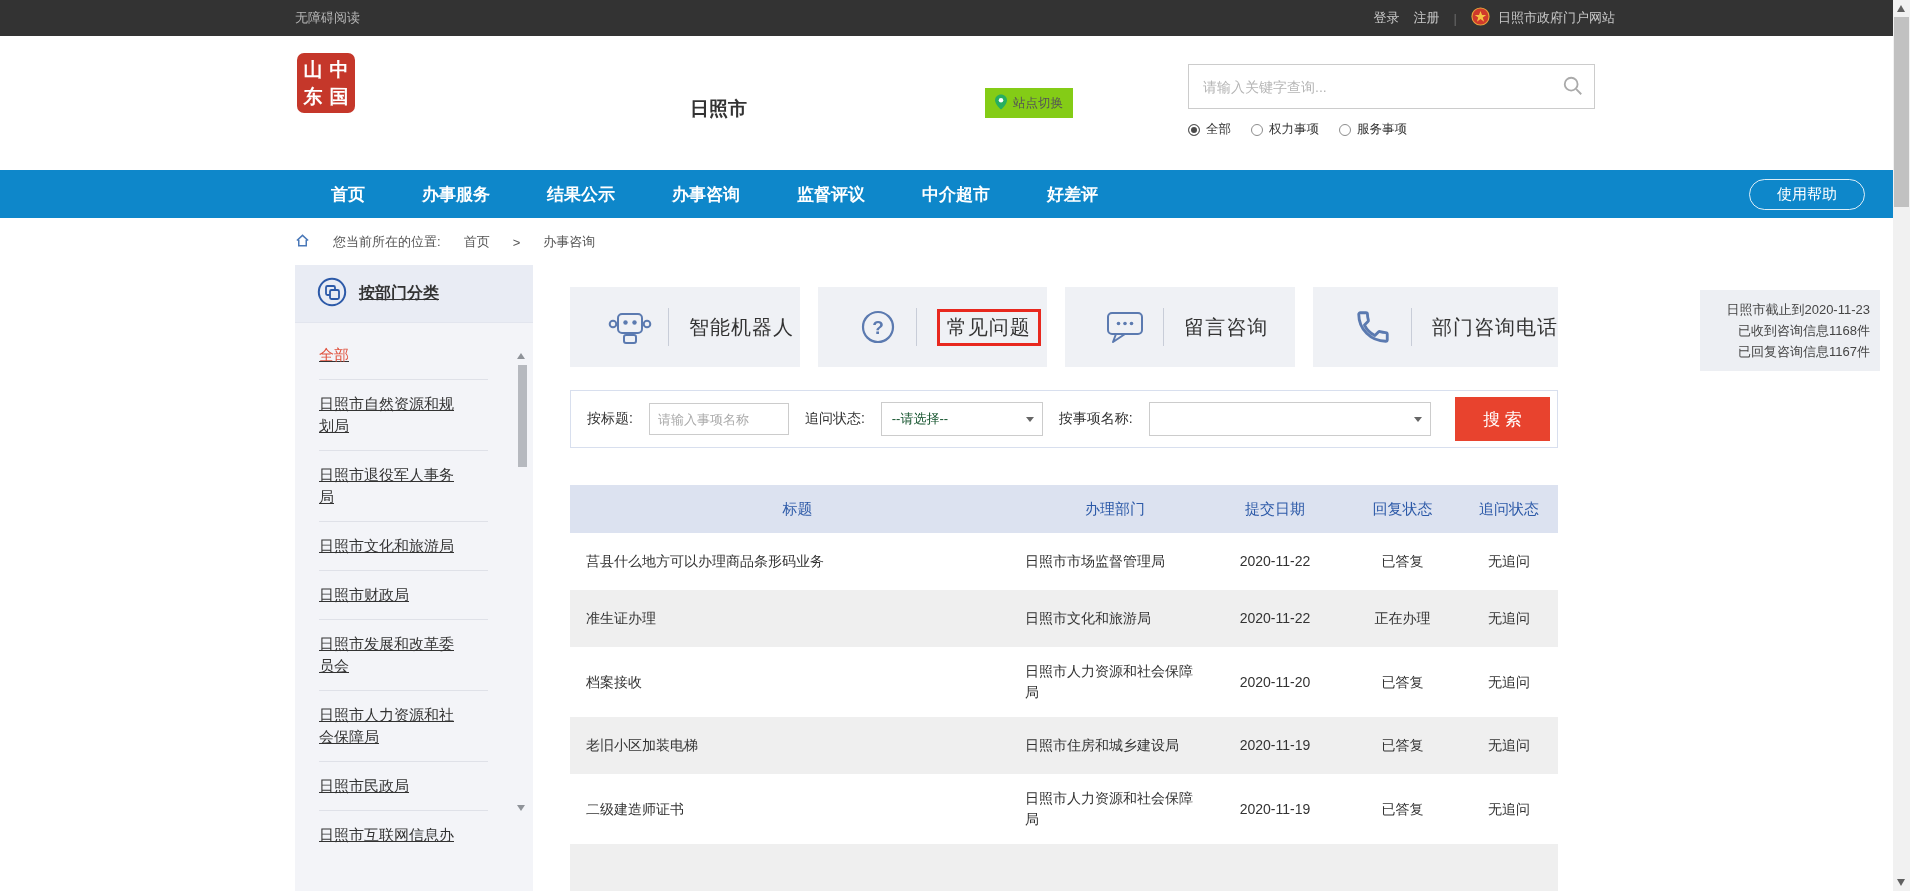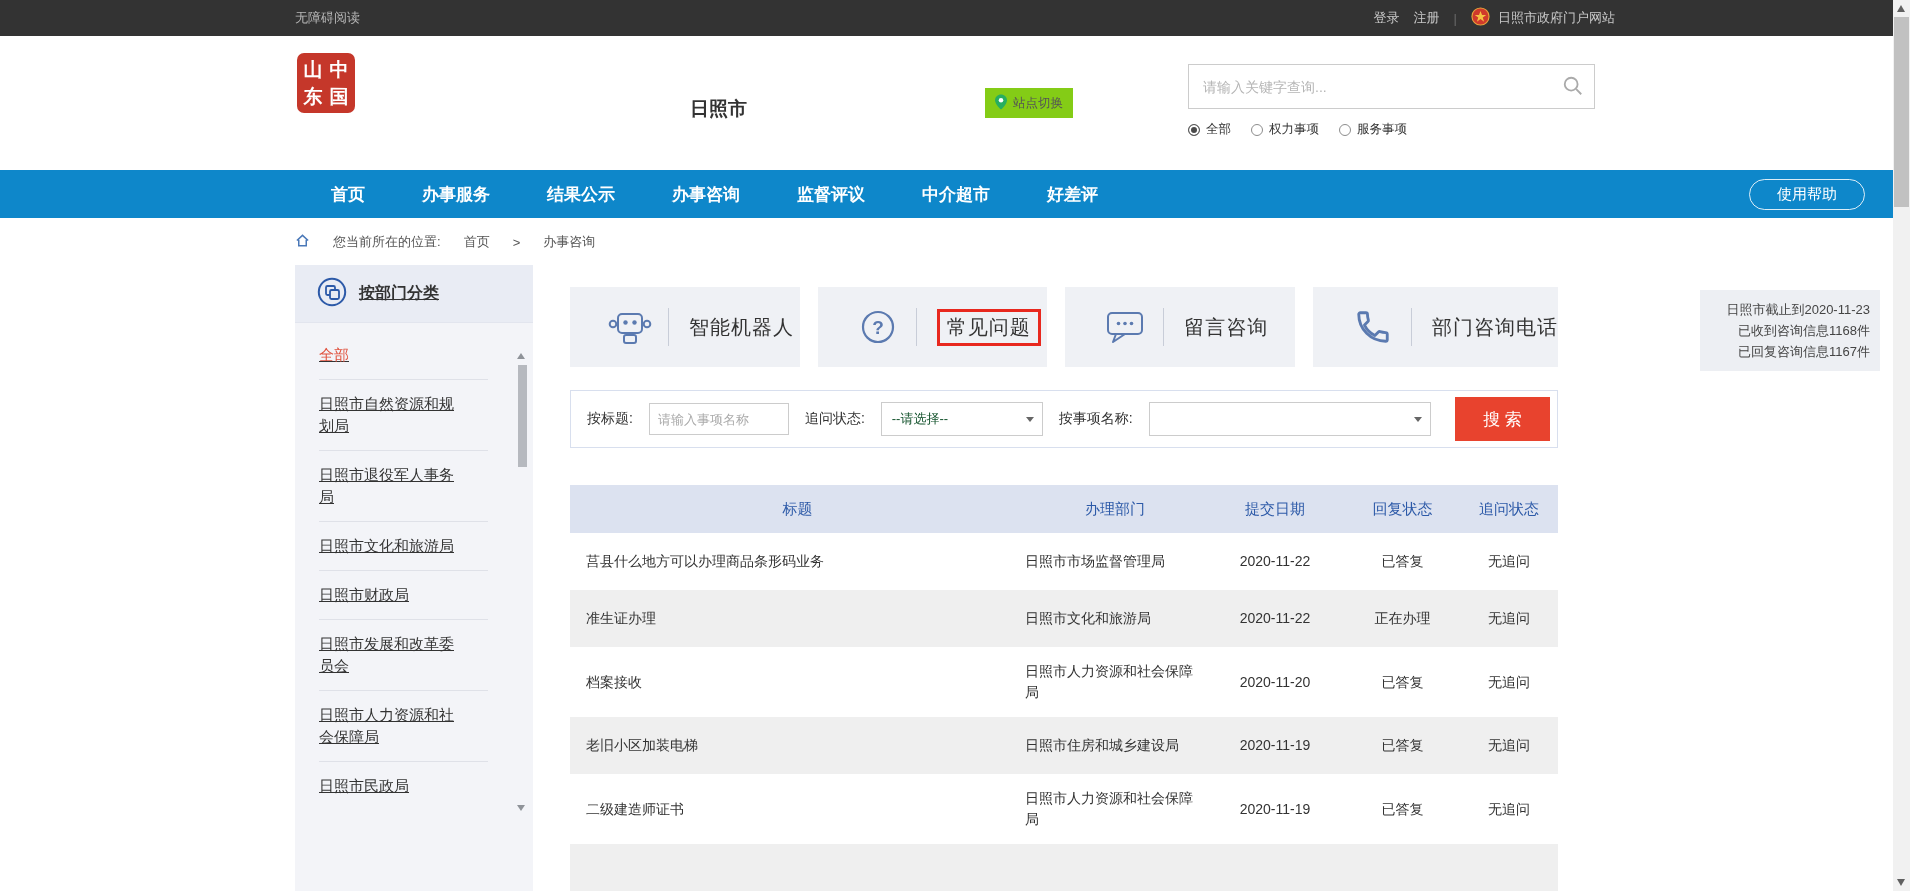--- a/index.html
+++ b/index.html
@@ -266,20 +266,23 @@
         </div>
 
         <div class="side-item">
           <span class="lbl">日照市人力资源和社会保障局</span>
         </div>
 
         <div class="side-item">
           <span class="lbl">日照市民政局</span>
         </div>
 
+        <div class="side-item">
+          <span class="lbl">日照市互联网信息办</span>
+        </div>
       </div>
     <span class="tri tri-up"></span>
     <span class="side-thumb"></span>
     <span class="tri tri-down"></span>
   </aside>
 
   <main class="main">
 
     <div class="tabs">
       <div class="tab-card">

